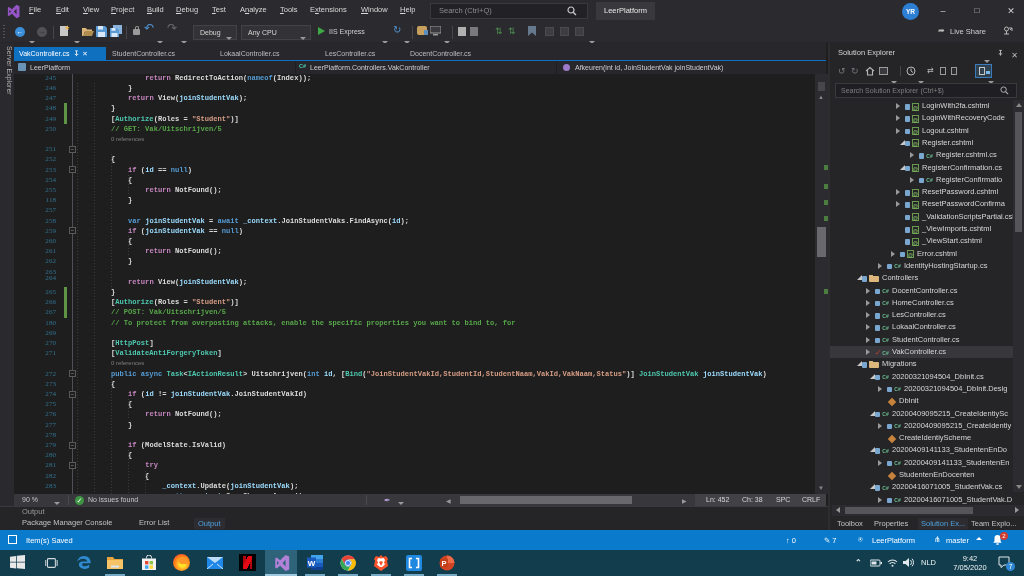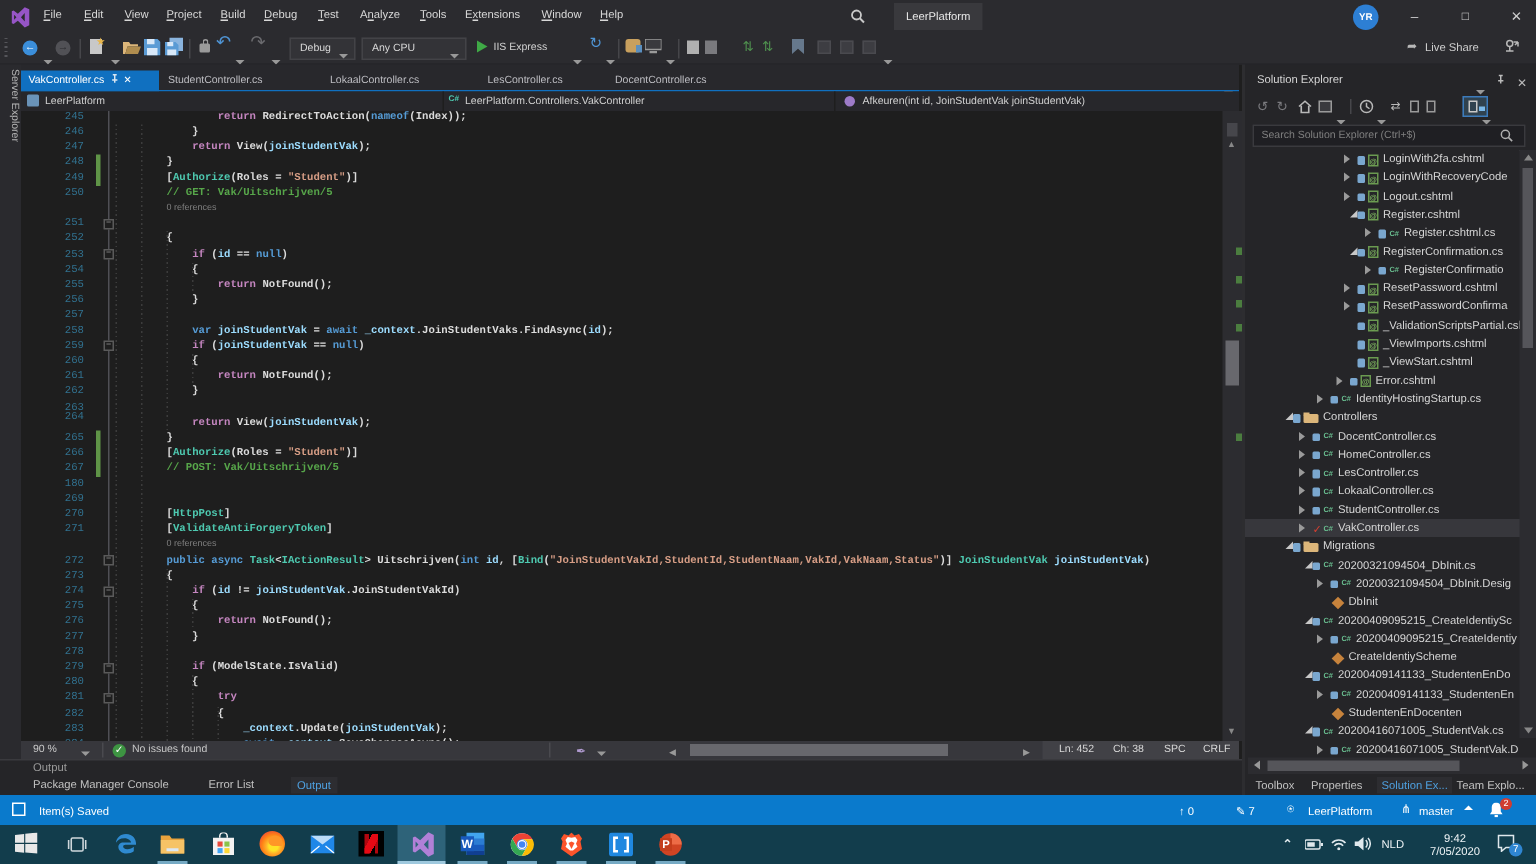--- a/index.html
+++ b/index.html
@@ -17,21 +17,21 @@
 .tsep{position:absolute;top:26px;width:1px;height:13px;background:#46464a}
 #leftstrip{position:absolute;left:0;top:43px;width:14px;height:487px;background:#2a2a2e}
 #vtext{position:absolute;left:13px;top:46px;transform:rotate(90deg);transform-origin:0 0;font-size:7px;color:#b5b5b5;white-space:nowrap}
 #tabband{position:absolute;left:14px;top:43px;width:812px;height:18px;background:#28282c}
 #tabline{position:absolute;left:14px;top:59.5px;width:812px;height:1.5px;background:#1070c0}
 #tabactive{position:absolute;left:14px;top:47px;width:92px;height:14px;background:#1070c0;color:#fff;font-size:7px;line-height:14px;padding-left:5px}
 .tab{position:absolute;top:47px;height:13px;font-size:7px;line-height:13px;color:#bdbdc2}
 #navbar{position:absolute;left:14px;top:61px;width:812px;height:13px;background:#27272b}
 .crumb{position:absolute;top:0;height:13px;font-size:7px;line-height:13px;color:#d0d0d0;white-space:nowrap}
 #editor{position:absolute;left:14px;top:74px;width:801px;height:420px;background:#1e1e1e;overflow:hidden}
-.ln{position:absolute;left:24px;width:18px;text-align:right;font-family:Liberation Mono, monospace;font-size:7.1px;line-height:10.2px;color:#31718f;white-space:pre}
+.ln{position:absolute;left:24px;width:18px;text-align:right;font-family:Liberation Serif, serif;font-size:7.1px;line-height:10.2px;color:#31718f;white-space:pre}
 .cl{position:absolute;left:63px;font-family:"Liberation Mono",monospace;font-size:7.1px;line-height:10.2px;color:#dcdcdc;white-space:pre;font-weight:bold}
 .lens{position:absolute;left:97px;font-size:6px;color:#7f7f7f}
 .k{color:#569cd6}.c{color:#c586c0}.t{color:#4ec9b0}.s{color:#d69d85}.v{color:#9cdcfe}.g{color:#57a64a}
 .guide{position:absolute;width:1px;background:repeating-linear-gradient(to bottom,#3c3c3c 0,#3c3c3c 1px,transparent 1px,transparent 3px)}
 .chbar{position:absolute;left:50px;width:3px;background:#5f9447}
 .fold{position:absolute;left:55px;width:7px;height:7px;border:1px solid #5a5a5a;background:#1e1e1e;color:#a0a0a0;font-size:6px;line-height:5px;text-align:center}
 #vscroll{position:absolute;left:815px;top:74px;width:13px;height:420px;background:#2c2c30}
 #hscrollrow{position:absolute;left:14px;top:494px;width:812px;height:12px;background:#37373c;font-size:7px;color:#c8c8c8}
 #lninfo{position:absolute;left:695px;top:494px;width:131px;height:12px;background:#414146;color:#d8d8d8;font-size:7px;line-height:12px}
 #outputarea{position:absolute;left:0;top:506px;width:828px;height:24px;background:#252528;border-top:1px solid #3a3a3e}
@@ -64,20 +64,21 @@
 <span class="menu" style="left:83px"><u>V</u>iew</span>
 <span class="menu" style="left:111px"><u>P</u>roject</span>
 <span class="menu" style="left:147px"><u>B</u>uild</span>
 <span class="menu" style="left:176px"><u>D</u>ebug</span>
 <span class="menu" style="left:212px"><u>T</u>est</span>
 <span class="menu" style="left:240px">A<u>n</u>alyze</span>
 <span class="menu" style="left:280px"><u>T</u>ools</span>
 <span class="menu" style="left:310px">E<u>x</u>tensions</span>
 <span class="menu" style="left:361px"><u>W</u>indow</span>
 <span class="menu" style="left:400px"><u>H</u>elp</span>
+<div id="searchbox">Search (Ctrl+Q)</div>
 <svg class="abs" style="left:567px;top:6px" width="10" height="10" viewBox="0 0 10 10">
         <circle cx="4" cy="4" r="3" fill="none" stroke="#c8c8c8" stroke-width="1.2"></circle>
         <path d="M6.2 6.2 9 9" stroke="#c8c8c8" stroke-width="1.3"></path>
       </svg>
 <div id="soltitle">LeerPlatform</div>
 <div id="avatar">YR</div>
 <div class="winbtn" style="left:928px">–</div>
 <div class="winbtn" style="left:962px;font-size:8px">□</div>
 <div class="winbtn" style="left:996px">✕</div>
 </div>
@@ -186,21 +187,21 @@
 <div class="lens" style="top:62.0px">0 references</div>
 <div class="ln" style="top:70.2px">251</div>
 <div class="ln" style="top:80.4px">252</div>
 <div class="cl" style="top:80.4px">        {</div>
 <div class="ln" style="top:90.6px">253</div>
 <div class="cl" style="top:90.6px">            <span class="c">if</span> (<span class="v">id</span> == <span class="k">null</span>)</div>
 <div class="ln" style="top:100.8px">254</div>
 <div class="cl" style="top:100.8px">            {</div>
 <div class="ln" style="top:111.0px">255</div>
 <div class="cl" style="top:111.0px">                <span class="c">return</span> NotFound();</div>
-<div class="ln" style="top:121.2px">256</div>
+<div class="ln" style="top:121.2px">118</div>
 <div class="cl" style="top:121.2px">            }</div>
 <div class="ln" style="top:131.4px">257</div>
 <div class="ln" style="top:141.6px">258</div>
 <div class="cl" style="top:141.6px">            <span class="k">var</span> <span class="v">joinStudentVak</span> = <span class="k">await</span> <span class="v">_context</span>.JoinStudentVaks.FindAsync(<span class="v">id</span>);</div>
 <div class="ln" style="top:151.8px">259</div>
 <div class="cl" style="top:151.8px">            <span class="c">if</span> (<span class="v">joinStudentVak</span> == <span class="k">null</span>)</div>
 <div class="ln" style="top:162.0px">260</div>
 <div class="cl" style="top:162.0px">            {</div>
 <div class="ln" style="top:172.2px">261</div>
 <div class="cl" style="top:172.2px">                <span class="c">return</span> NotFound();</div>
@@ -209,20 +210,21 @@
 <div class="ln" style="top:192.6px">263</div>
 <div class="ln" style="top:199px">264</div>
 <div class="cl" style="top:202.8px">            <span class="c">return</span> View(<span class="v">joinStudentVak</span>);</div>
 <div class="ln" style="top:213.0px">265</div>
 <div class="cl" style="top:213.0px">        }</div>
 <div class="ln" style="top:223.2px">266</div>
 <div class="cl" style="top:223.2px">        [<span class="t">Authorize</span>(Roles = <span class="s">"Student"</span>)]</div>
 <div class="ln" style="top:233.4px">267</div>
 <div class="cl" style="top:233.4px">        <span class="g">// POST: Vak/Uitschrijven/5</span></div>
 <div class="ln" style="top:243.6px">180</div>
+<div class="cl" style="top:243.6px">        <span class="g">// To protect from overposting attacks, enable the specific properties you want to bind to, for</span></div>
 <div class="ln" style="top:253.8px">269</div>
 <div class="ln" style="top:264.0px">270</div>
 <div class="cl" style="top:264.0px">        [<span class="t">HttpPost</span>]</div>
 <div class="ln" style="top:274.2px">271</div>
 <div class="cl" style="top:274.2px">        [<span class="t">ValidateAntiForgeryToken</span>]</div>
 <div class="lens" style="top:286.4px">0 references</div>
 <div class="ln" style="top:294.6px">272</div>
 <div class="cl" style="top:294.6px">        <span class="k">public async</span> <span class="t">Task</span>&lt;<span class="t">IActionResult</span>&gt; Uitschrijven(<span class="k">int</span> <span class="v">id</span>, [<span class="t">Bind</span>(<span class="s">"JoinStudentVakId,StudentId,StudentNaam,VakId,VakNaam,Status"</span>)] <span class="t">JoinStudentVak</span> <span class="v">joinStudentVak</span>)</div>
 <div class="ln" style="top:304.8px">273</div>
 <div class="cl" style="top:304.8px">        {</div>

